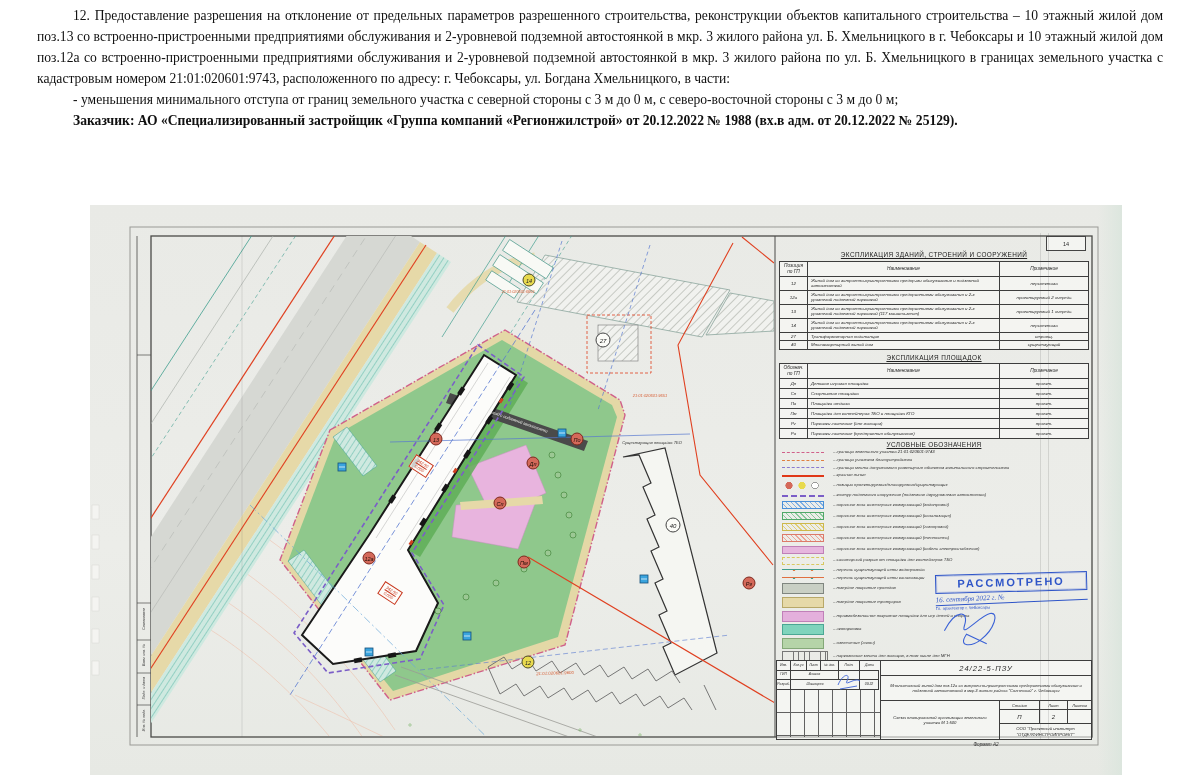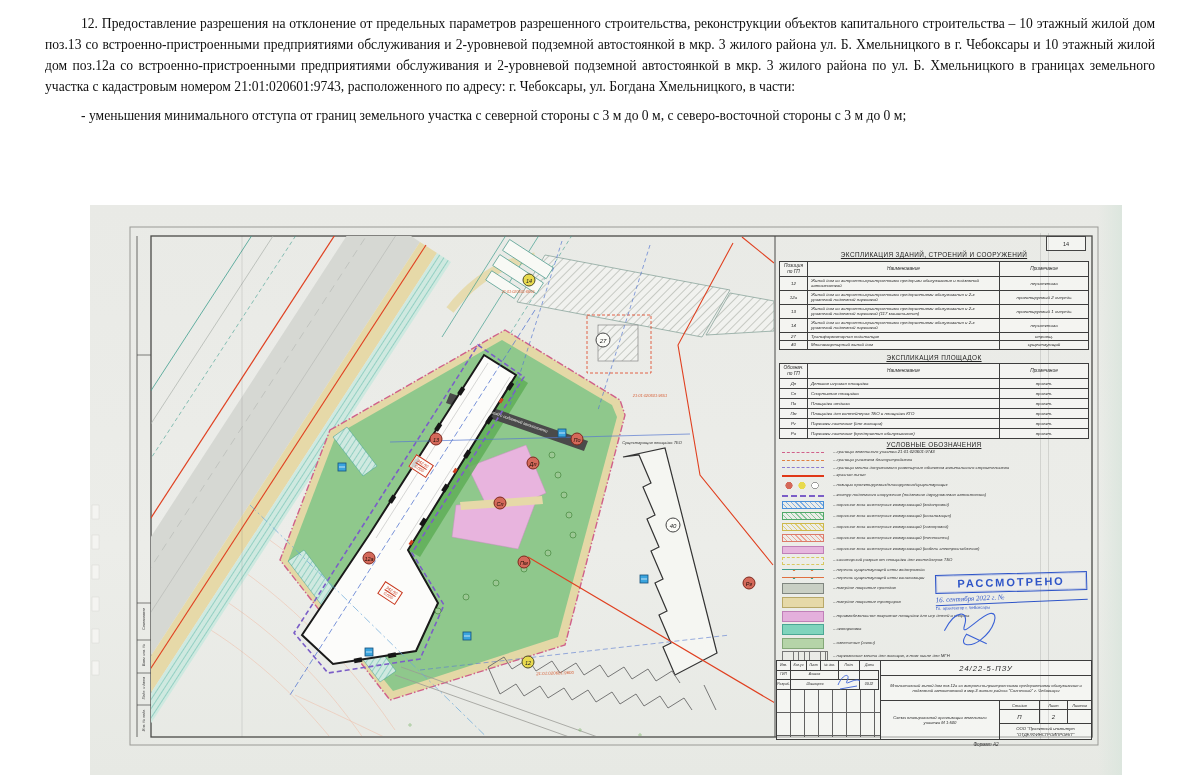--- a/index.html
+++ b/index.html
@@ -1,20 +1,20 @@
 <!DOCTYPE html>
 <html><head>
 <meta charset="utf-8">
 <style>
   html,body{margin:0;padding:0;background:#ffffff;width:1200px;height:781px;overflow:hidden;}
   body{font-family:"Liberation Serif",serif;color:#101010;position:relative;}
 
   
   .doc-text{position:absolute;left:37px;top:5px;width:1126px;}
-  .doc-text p{margin:8px;text-indent:36px;text-align:justify;font-size:13.6px;line-height:1.55;}
+  .doc-text p{margin:0;text-indent:36px;text-align:justify;font-size:13.6px;line-height:1.55;}
   .doc-text p.bold{font-weight:bold;}
 
   
   .scan{position:absolute;left:90px;top:205px;width:1032px;height:570px;
         background:linear-gradient(180deg,#e9eae6 0%,#ecede9 60%,#e7e9e4 100%);
         font-family:"Liberation Sans",sans-serif;}
   .scan .edge-strip{position:absolute;right:0;top:0;width:24px;height:100%;
         background:linear-gradient(90deg,rgba(222,232,224,0),#dce6de);}
   .scan svg{position:absolute;left:0;top:0;}
 
@@ -127,20 +127,21 @@
   .tb-format{position:absolute;left:104px;top:507px;width:212px;text-align:center;
          font:italic 4.6px "Liberation Sans",sans-serif;}
   .sig-blue{position:absolute;color:#3b62d6;}
 </style>
 </head>
 <body>
 
 <div class="doc-text">
   <p>12. Предоставление разрешения на отклонение от предельных параметров разрешенного строительства, реконструкции объектов капитального строительства – 10 этажный жилой дом поз.13 со встроенно-пристроенными предприятиями обслуживания и 2-уровневой подземной автостоянкой в мкр. 3 жилого района ул. Б. Хмельницкого в г. Чебоксары и 10 этажный жилой дом поз.12а со встроенно-пристроенными предприятиями обслуживания и 2-уровневой подземной автостоянкой в мкр. 3 жилого района по ул. Б. Хмельницкого в границах земельного участка с кадастровым номером 21:01:020601:9743, расположенного по адресу: г. Чебоксары, ул. Богдана Хмельницкого, в части:</p>
   <p>- уменьшения минимального отступа от границ земельного участка с северной стороны с 3 м до 0 м, с северо-восточной стороны с 3 м до 0 м;</p>
+  <p class="bold">Заказчик: АО «Специализированный застройщик «Группа компаний «Регионжилстрой» от 20.12.2022 № 1988 (вх.в адм. от 20.12.2022 № 25129).</p>
 </div>
 
 <div class="scan">
 
   <svg width="1032" height="570" viewBox="0 0 1032 570">
     <defs>
       <pattern id="hG" width="6" height="6" patternUnits="userSpaceOnUse" patternTransform="rotate(45)">
         <rect width="6" height="6" fill="rgba(250,250,248,.45)"></rect>
         <line x1="0" y1="0" x2="0" y2="6" stroke="#a0a69e" stroke-width="1.1"></line>
       </pattern>

